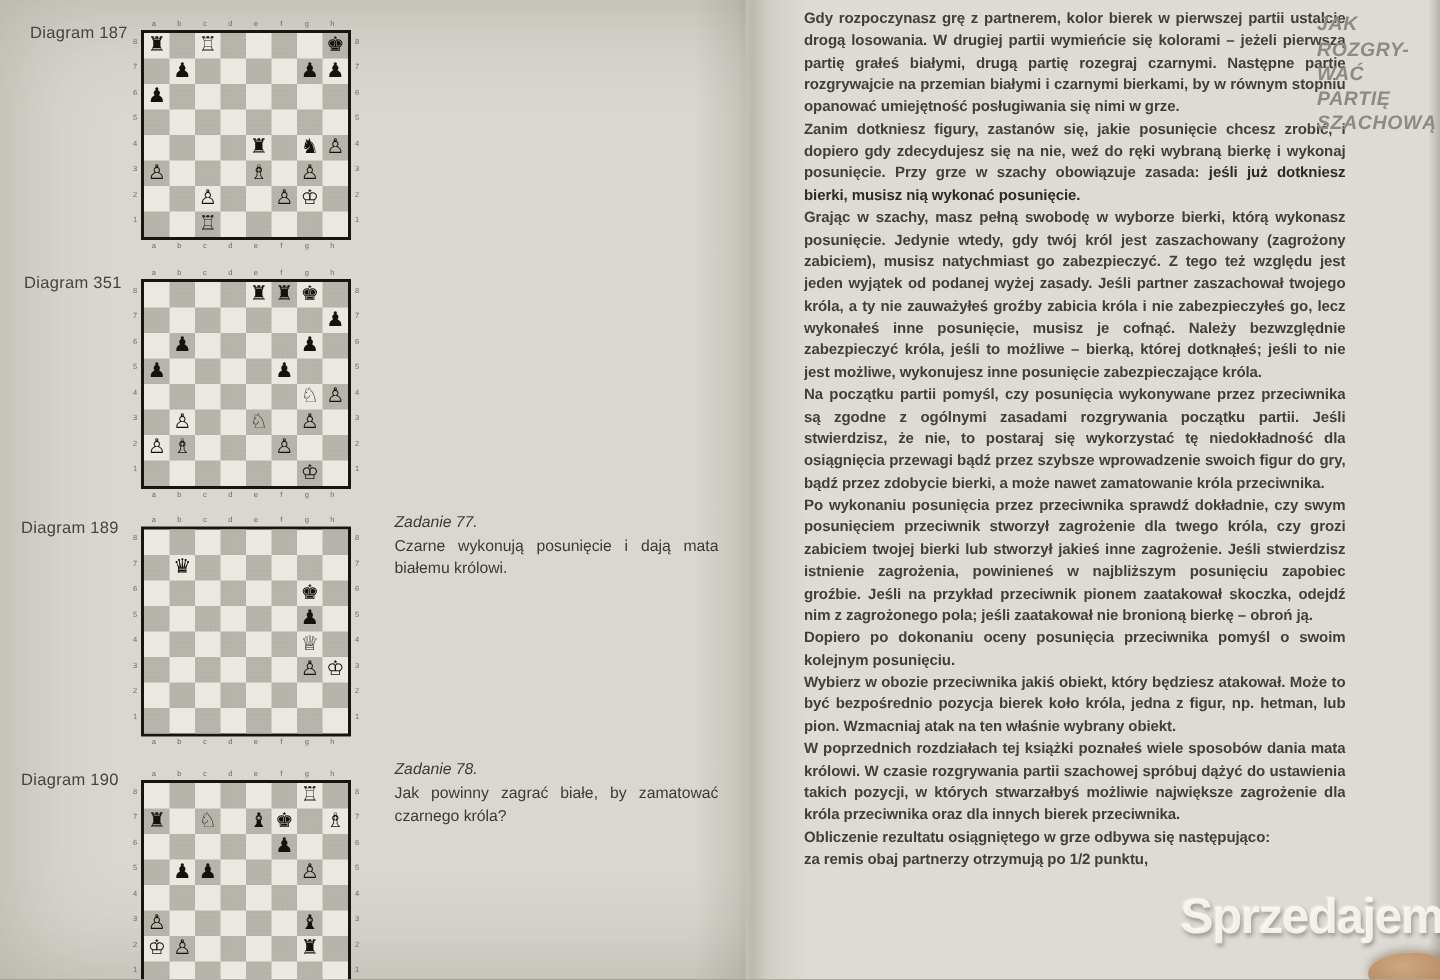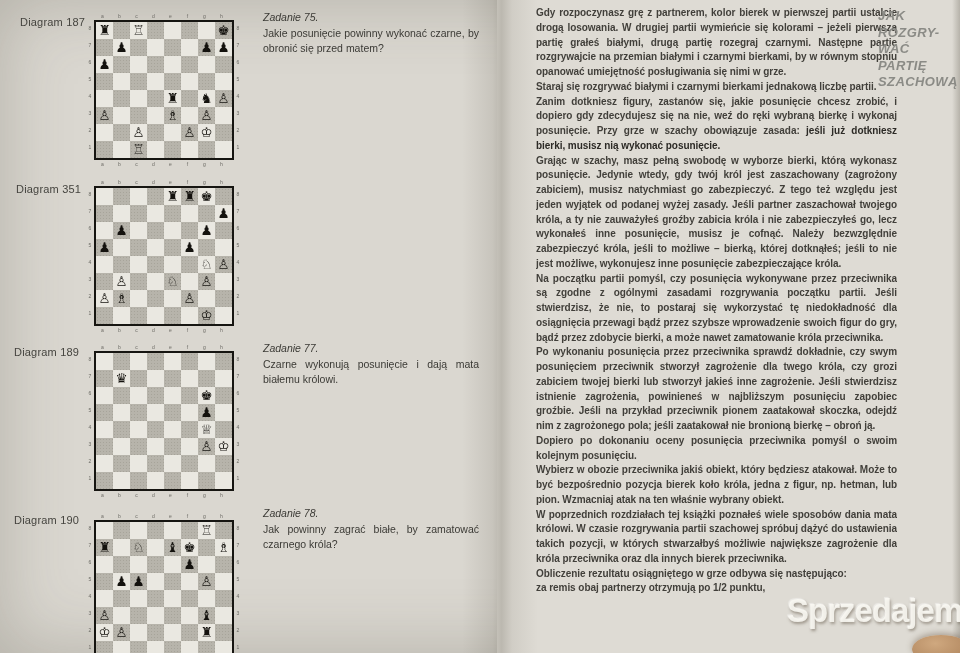--- a/index.html
+++ b/index.html
@@ -490,36 +490,31 @@
           <span>6</span>
           <span>5</span>
           <span>4</span>
           <span>3</span>
           <span>2</span>
           <span>1</span>
         </div>
       </div>
     </div>
 
-  <div class="task" style="top:10px">
-    <p class="ttl">Zadanie 75.</p>
-    <p class="txt">Jakie posunięcie powinny wykonać czarne, by obronić się przed matem?</p>
-  </div>
   <div class="task" style="top:341px">
     <p class="ttl">Zadanie 77.</p>
     <p class="txt">Czarne wykonują posunięcie i dają mata białemu królowi.</p>
   </div>
   <div class="task" style="top:506px">
     <p class="ttl">Zadanie 78.</p>
     <p class="txt">Jak powinny zagrać białe, by zamatować czarnego króla?</p>
   </div>
 
   <div class="right-text">
       <p><span>Gdy rozpoczynasz grę z partnerem, kolor bierek w pierwszej partii ustalcie drogą losowania. W drugiej partii wymieńcie się kolorami – jeżeli pierwszą partię grałeś białymi, drugą partię rozegraj czarnymi. Następne partie rozgrywajcie na przemian białymi i czarnymi bierkami, by w równym stopniu opanować umiejętność posługiwania się nimi w grze.</span></p>
-      <p><span>Staraj się rozgrywać białymi i czarnymi bierkami jednakową liczbę partii.</span></p>
       <p><span>Zanim dotkniesz figury, zastanów się, jakie posunięcie chcesz zrobić, i dopiero gdy zdecydujesz się na nie, weź do ręki wybraną bierkę i wykonaj posunięcie. Przy grze w szachy obowiązuje zasada: </span><b>jeśli już dotkniesz bierki, musisz nią wykonać posunięcie.</b></p>
       <p><span>Grając w szachy, masz pełną swobodę w wyborze bierki, którą wykonasz posunięcie. Jedynie wtedy, gdy twój król jest zaszachowany (zagrożony zabiciem), musisz natychmiast go zabezpieczyć. Z tego też względu jest jeden wyjątek od podanej wyżej zasady. Jeśli partner zaszachował twojego króla, a ty nie zauważyłeś groźby zabicia króla i nie zabezpieczyłeś go, lecz wykonałeś inne posunięcie, musisz je cofnąć. Należy bezwzględnie zabezpieczyć króla, jeśli to możliwe – bierką, której dotknąłeś; jeśli to nie jest możliwe, wykonujesz inne posunięcie zabezpieczające króla.</span></p>
       <p><span>Na początku partii pomyśl, czy posunięcia wykonywane przez przeciwnika są zgodne z ogólnymi zasadami rozgrywania początku partii. Jeśli stwierdzisz, że nie, to postaraj się wykorzystać tę niedokładność dla osiągnięcia przewagi bądź przez szybsze wprowadzenie swoich figur do gry, bądź przez zdobycie bierki, a może nawet zamatowanie króla przeciwnika.</span></p>
       <p><span>Po wykonaniu posunięcia przez przeciwnika sprawdź dokładnie, czy swym posunięciem przeciwnik stworzył zagrożenie dla twego króla, czy grozi zabiciem twojej bierki lub stworzył jakieś inne zagrożenie. Jeśli stwierdzisz istnienie zagrożenia, powinieneś w najbliższym posunięciu zapobiec groźbie. Jeśli na przykład przeciwnik pionem zaatakował skoczka, odejdź nim z zagrożonego pola; jeśli zaatakował nie bronioną bierkę – obroń ją.</span></p>
       <p><span>Dopiero po dokonaniu oceny posunięcia przeciwnika pomyśl o swoim kolejnym posunięciu.</span></p>
       <p><span>Wybierz w obozie przeciwnika jakiś obiekt, który będziesz atakował. Może to być bezpośrednio pozycja bierek koło króla, jedna z figur, np. hetman, lub pion. Wzmacniaj atak na ten właśnie wybrany obiekt.</span></p>
       <p><span>W poprzednich rozdziałach tej książki poznałeś wiele sposobów dania mata królowi. W czasie rozgrywania partii szachowej spróbuj dążyć do ustawienia takich pozycji, w których stwarzałbyś możliwie największe zagrożenie dla króla przeciwnika oraz dla innych bierek przeciwnika.</span></p>
       <p><span>Obliczenie rezultatu osiągniętego w grze odbywa się następująco:</span></p>
       <p><span>za remis obaj partnerzy otrzymują po 1/2 punktu,</span></p>
     </div>

